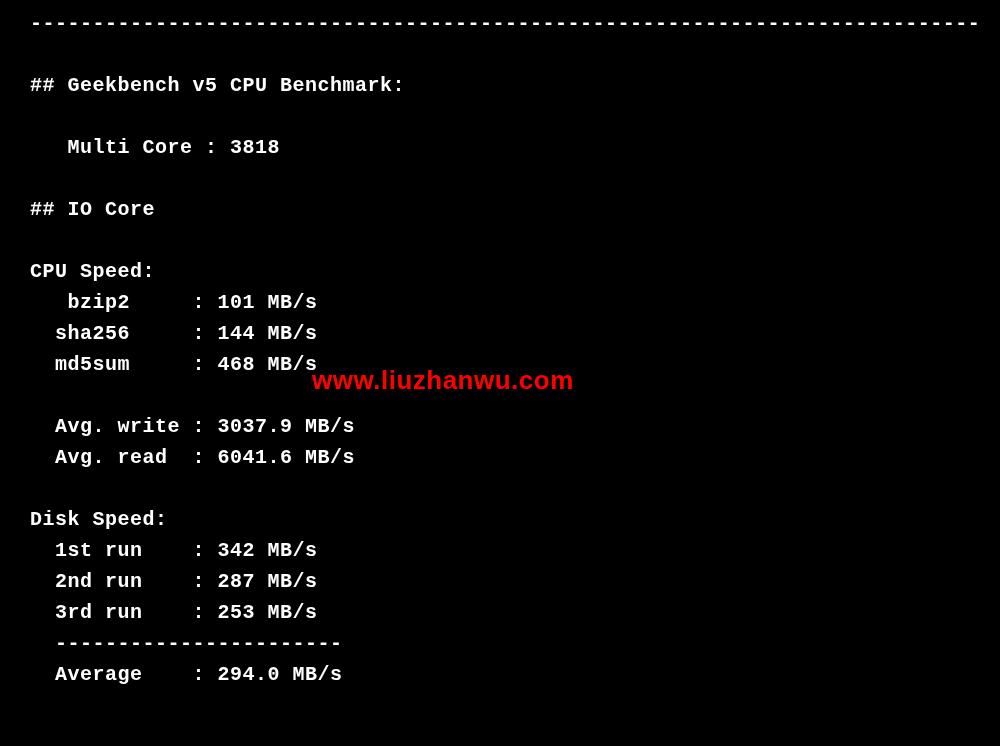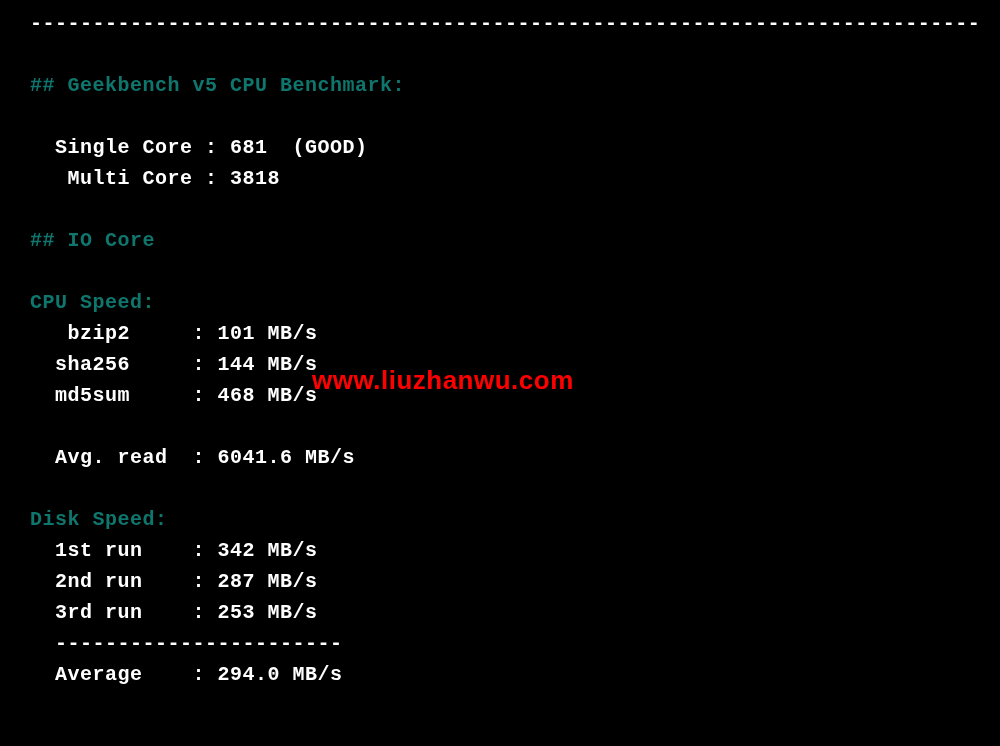--- a/index.html
+++ b/index.html
@@ -26,21 +26,21 @@
       white-space: pre;
       line-height: 1.55;
       letter-spacing: 0.5px;
     }
     .dashline {
       white-space: pre;
       line-height: 1.55;
       letter-spacing: 0.5px;
     }
     .cyan {
-      color: #0f766e;
+      color: #ffffff;
     }
     .white {
       color: #ffffff;
     }
     .blank {
       height: 1.55em;
     }
     .watermark {
       position: absolute;
       color: #ff0000;
@@ -53,30 +53,30 @@
     }
   </style>
 </head>
 <body>
 
 <div class="terminal">
   <div class="dashline white">----------------------------------------------------------------------------</div>
   <div class="blank"></div>
   <div class="line cyan">## Geekbench v5 CPU Benchmark:</div>
   <div class="blank"></div>
-  <div class="line white">  Single Core : 681  (GOOD)</div>
   <div class="line white">   Multi Core : 3818</div>
   <div class="blank"></div>
   <div class="line cyan">## IO Core</div>
   <div class="blank"></div>
   <div class="line cyan">CPU Speed:</div>
   <div class="line white">   bzip2     : 101 MB/s</div>
   <div class="line white">  sha256     : 144 MB/s</div>
   <div class="line white">  md5sum     : 468 MB/s</div>
   <div class="blank"></div>
+  <div class="line white">  Avg. write : 3037.9 MB/s</div>
   <div class="line white">  Avg. read  : 6041.6 MB/s</div>
   <div class="blank"></div>
   <div class="line cyan">Disk Speed:</div>
   <div class="line white">  1st run    : 342 MB/s</div>
   <div class="line white">  2nd run    : 287 MB/s</div>
   <div class="line white">  3rd run    : 253 MB/s</div>
   <div class="line white">  -----------------------</div>
   <div class="line white">  Average    : 294.0 MB/s</div>
 </div>
 

